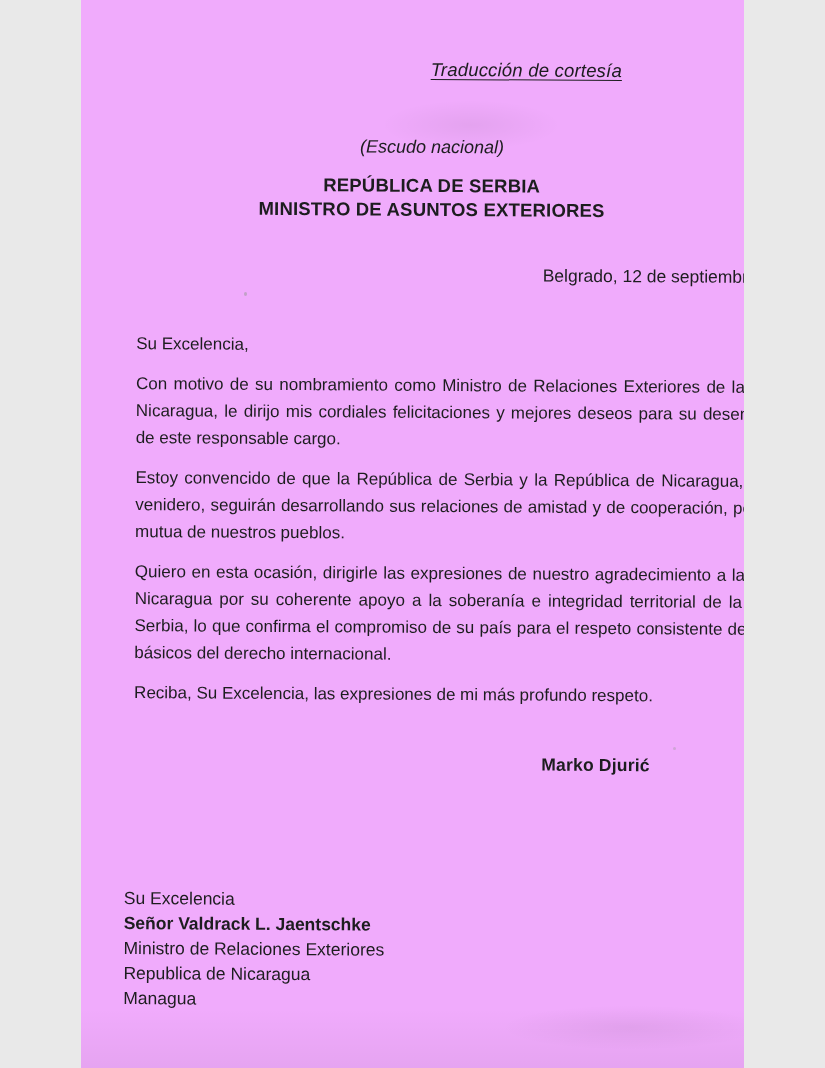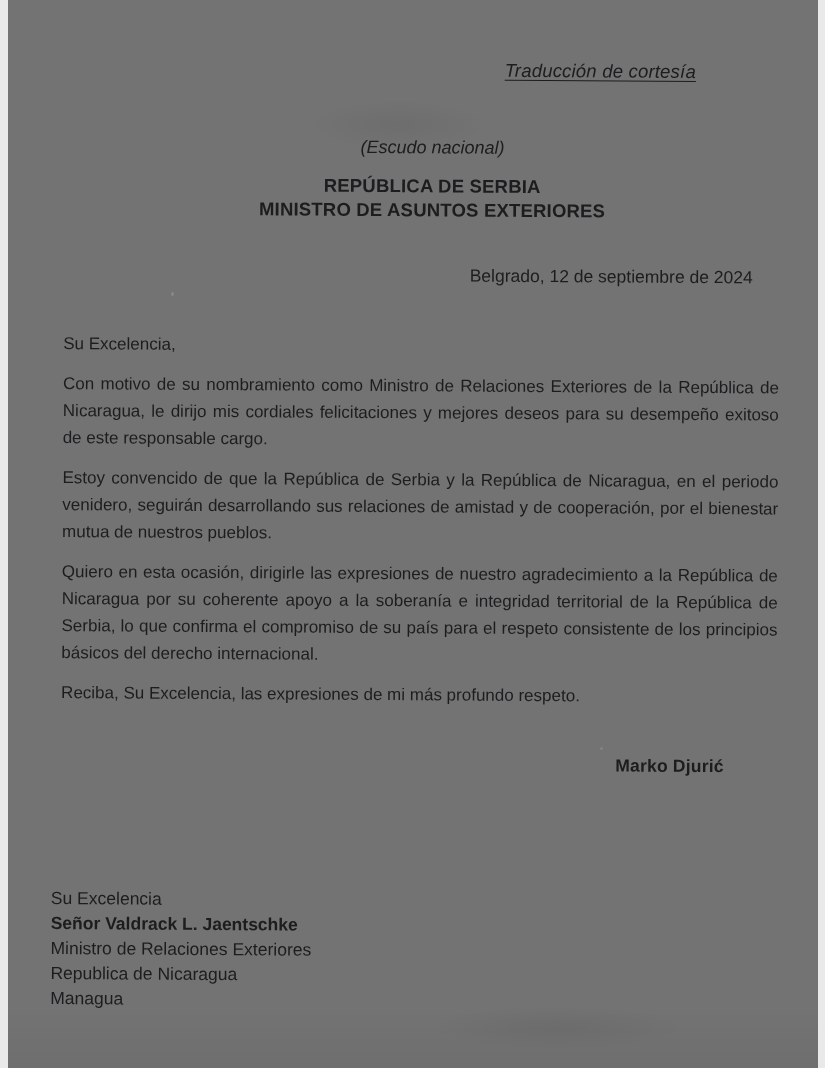--- a/index.html
+++ b/index.html
@@ -2,24 +2,24 @@
 <html lang="es"><head>
 <meta charset="utf-8">
 <style>
   html, body {
     margin: 0;
     padding: 0;
     background: #e9e9e9;
   }
   .page {
     position: relative;
-    width: 810px;
+    width: 663px;
     height: 1068px;
     margin: 0 auto;
-    background: #737373;
+    background: #f0abfc;
     overflow: hidden;
     font-family: "Liberation Sans", sans-serif;
     color: #1d1d1f;
   }
   
   .page::after {
     content: "";
     position: absolute;
     left: 0; right: 0; bottom: 0;
     height: 60px;

